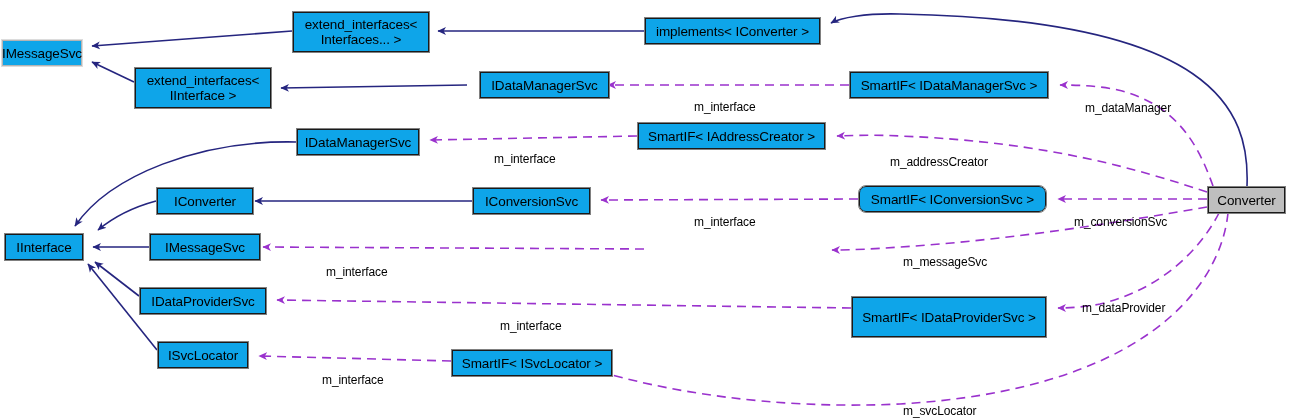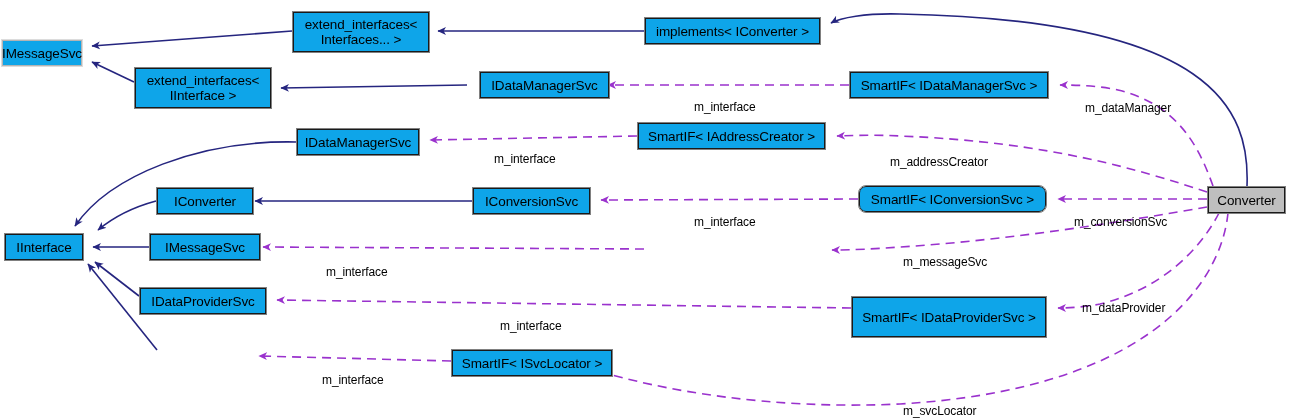--- a/index.html
+++ b/index.html
@@ -137,20 +137,21 @@
   <div class="node" style="left:297px; top:129px; width:122px; height:26px;">IDataManagerSvc</div>
   <div class="node" style="left:638px; top:123px; width:187px; height:26px;">SmartIF&lt; IAddressCreator &gt;</div>
   <div class="node" style="left:157px; top:188px; width:96px;  height:26px;">IConverter</div>
   <div class="node" style="left:473px; top:188px; width:117px; height:26px;">IConversionSvc</div>
   <div class="node" style="left:859px; top:186px; width:187px; height:26px;border-radius:7px;">SmartIF&lt; IConversionSvc &gt;</div>
   <div class="node highlight" style="left:1208px;top:187px; width:77px;  height:26px;">Converter</div>
   <div class="node" style="left:5px;   top:234px; width:78px;  height:26px;">IInterface</div>
   <div class="node" style="left:150px; top:234px; width:110px; height:26px;">IMessageSvc</div>
   <div class="node" style="left:140px; top:288px; width:126px; height:26px;">IDataProviderSvc</div>
   <div class="node" style="left:852px; top:297px; width:194px; height:40px;">SmartIF&lt; IDataProviderSvc &gt;</div>
+  <div class="node" style="left:158px; top:342px; width:90px;  height:26px;">ISvcLocator</div>
   <div class="node" style="left:452px; top:350px; width:160px; height:26px;">SmartIF&lt; ISvcLocator &gt;</div>
 
   <div class="edge-label" style="left:694px;  top:69px;">m_interface</div>
   <div class="edge-label" style="left:1085px; top:70px;">m_dataManager</div>
   <div class="edge-label" style="left:494px;  top:121px;">m_interface</div>
   <div class="edge-label" style="left:890px;  top:124px;">m_addressCreator</div>
   <div class="edge-label" style="left:694px;  top:184px;">m_interface</div>
   <div class="edge-label" style="left:1074px; top:184px;">m_conversionSvc</div>
   <div class="edge-label" style="left:903px;  top:224px;">m_messageSvc</div>
   <div class="edge-label" style="left:326px;  top:234px;">m_interface</div>

